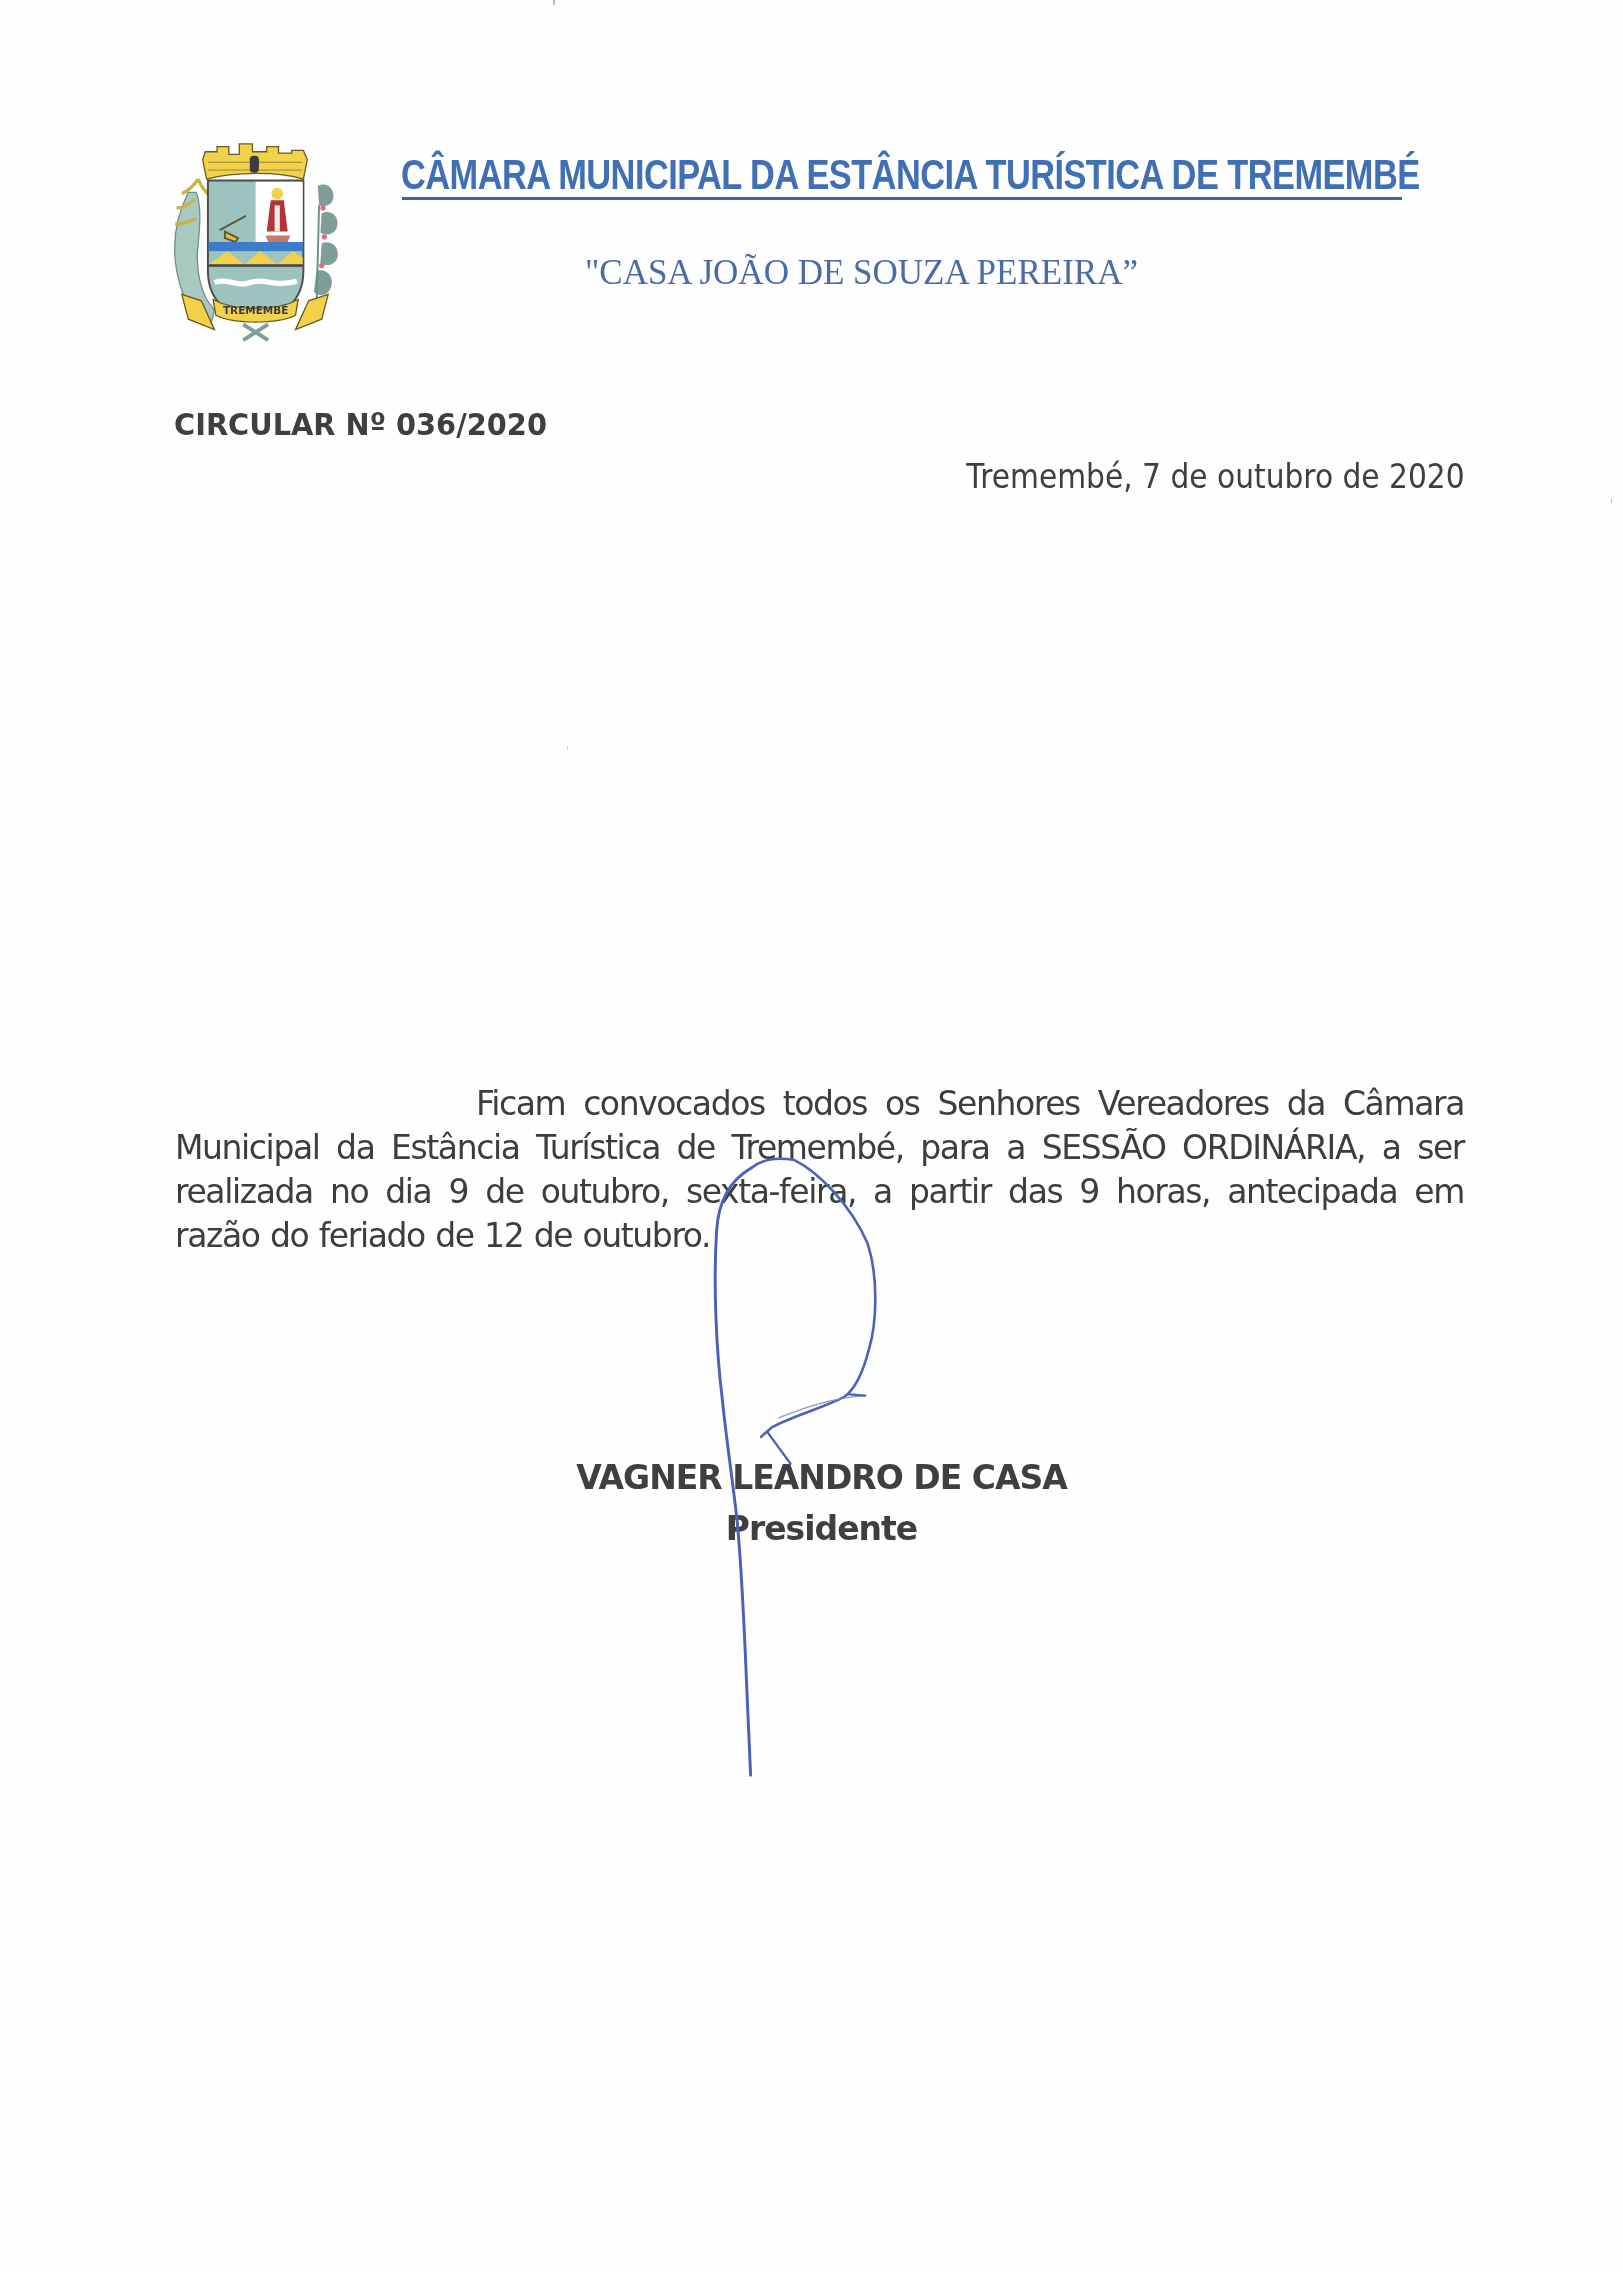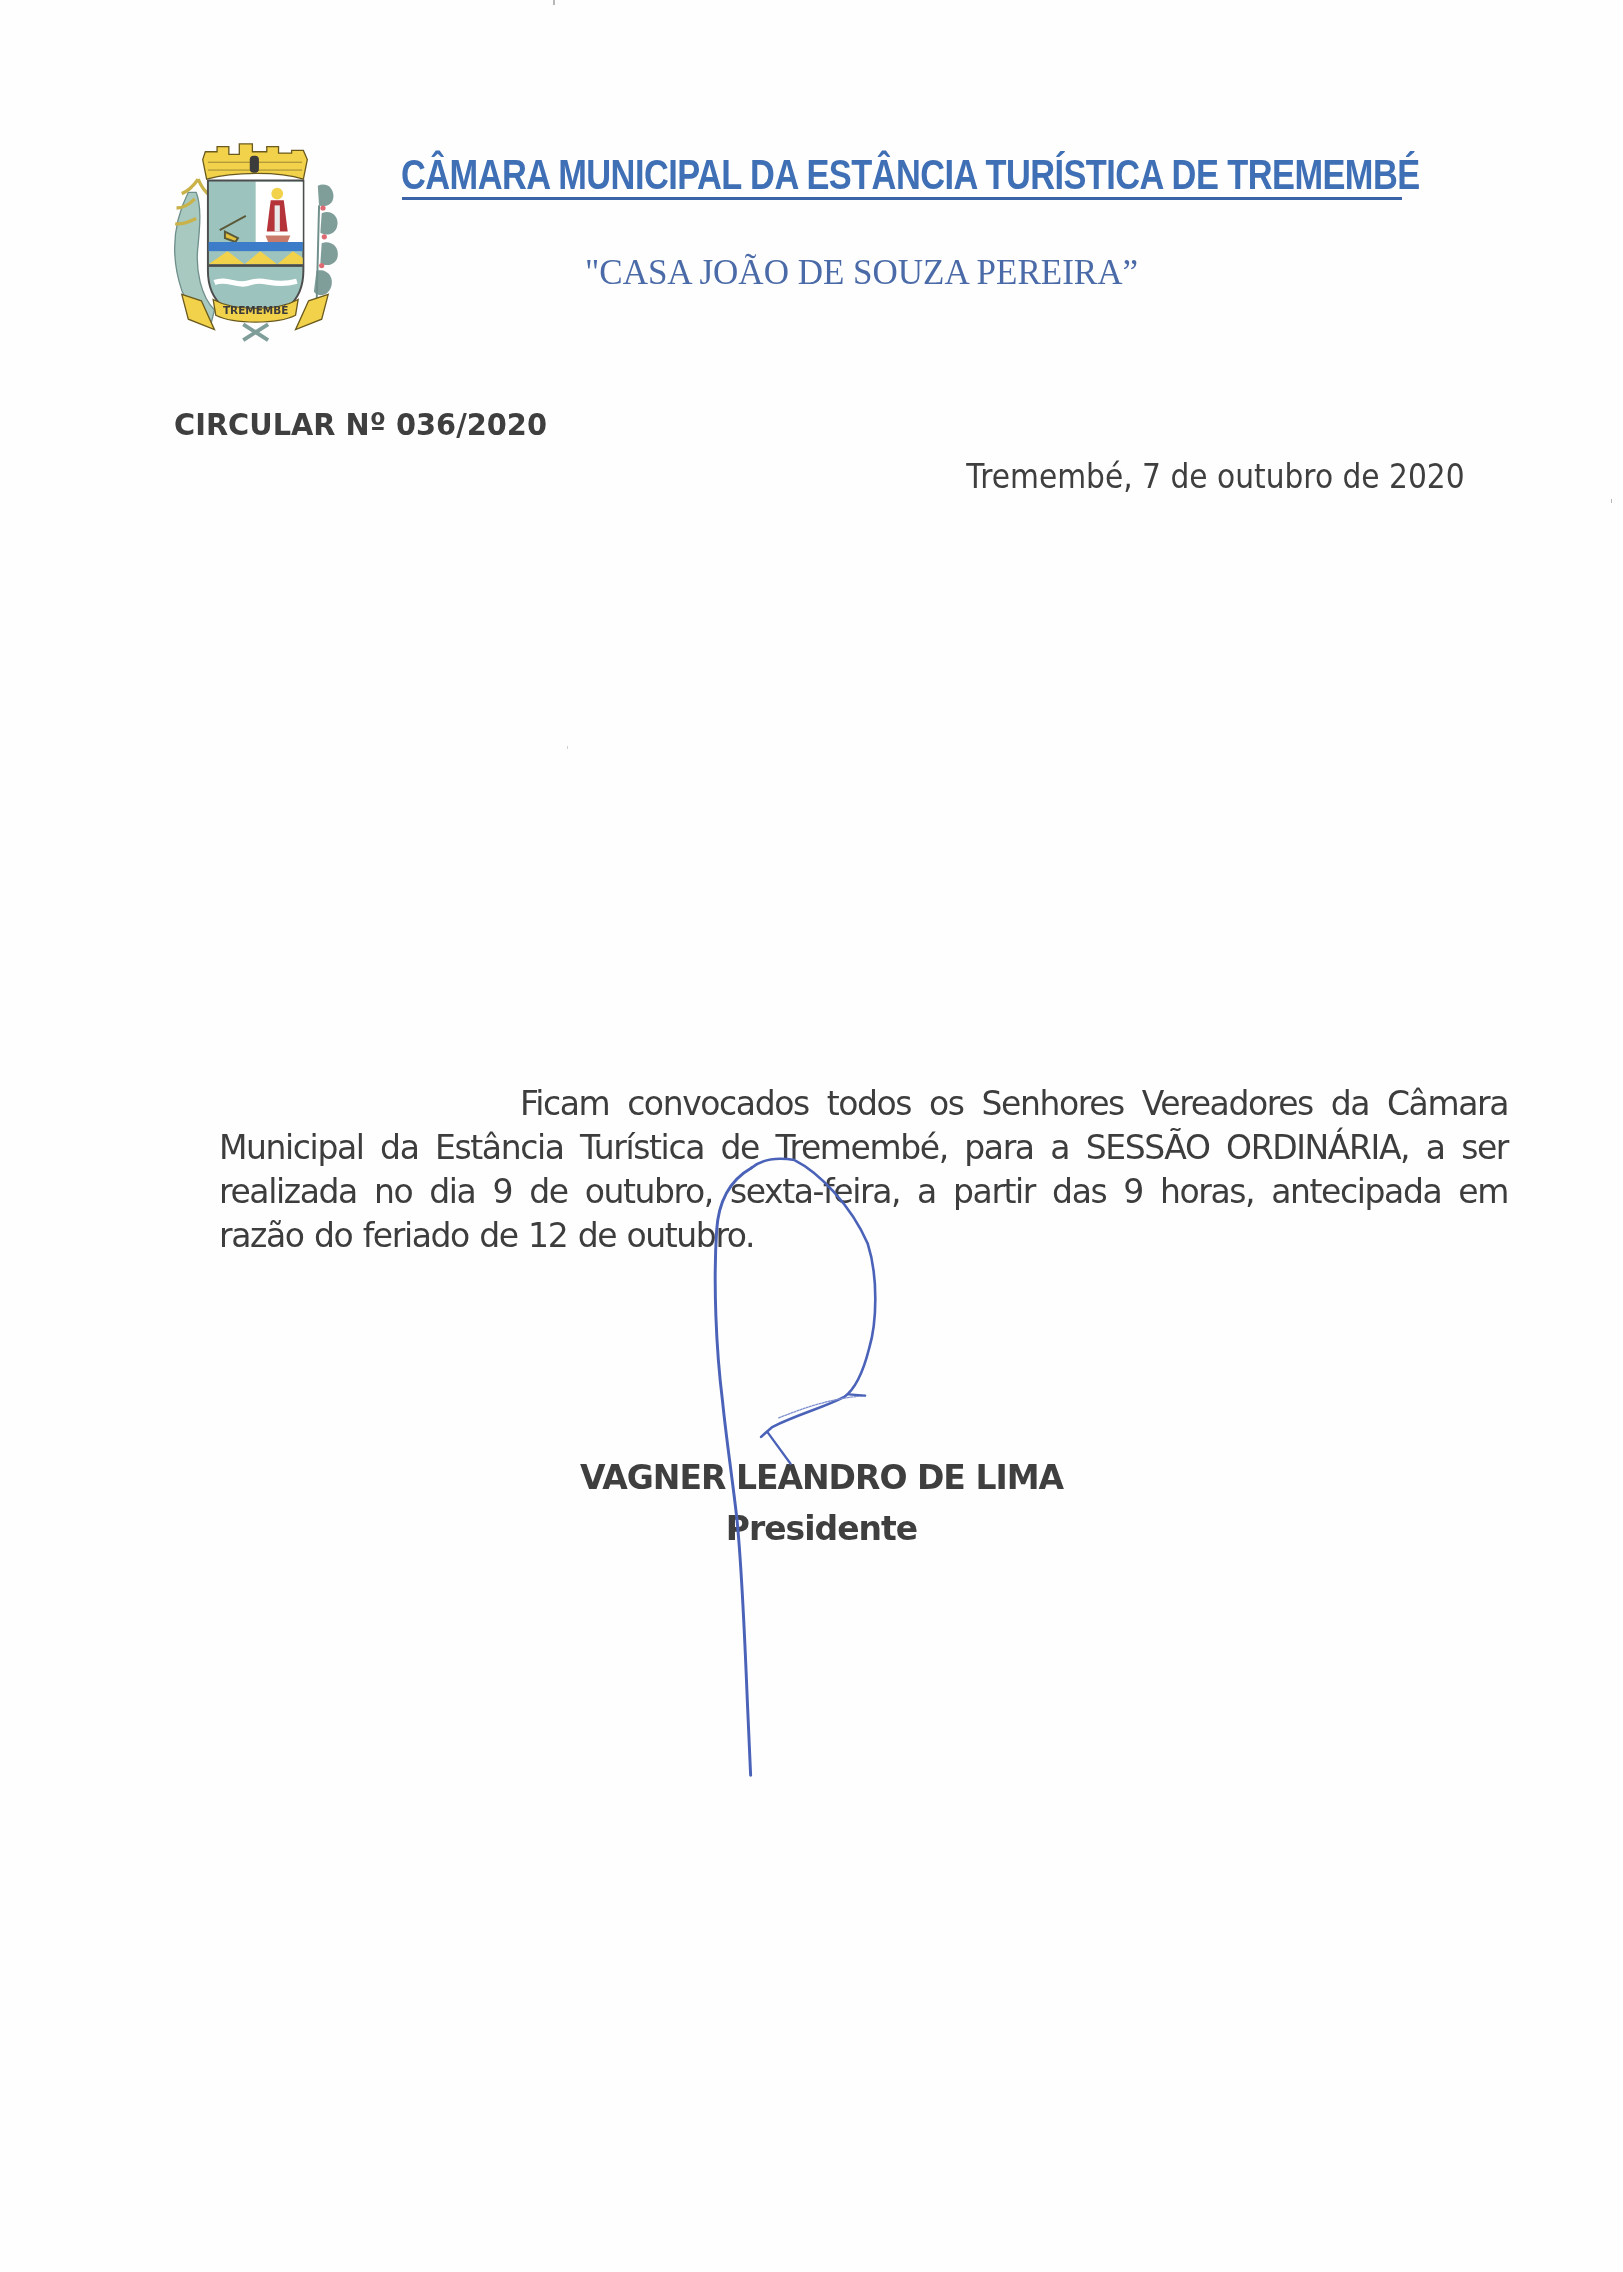--- a/index.html
+++ b/index.html
@@ -97,21 +97,20 @@
       top: 1049px;
       width: 1289px;
       font-family: "DejaVu Sans", sans-serif;
       font-size: 33px;
       line-height: 44px;
       color: #3d3d3d;
       text-align: justify;
       text-indent: 301px;
       letter-spacing: -1.4px;
       word-spacing: 1.3px;
-      margin-left: 44px;
     }
     .signer-name {
       position: absolute;
       left: 550px;
       top: 1458px;
       width: 543px;
       text-align: center;
       font-family: "DejaVu Sans", sans-serif;
       font-weight: 700;
       font-size: 33px;
@@ -205,21 +204,21 @@
   <div class="org-title-rule"></div>
 
   <div class="org-subtitle">"CASA JOÃO DE SOUZA PEREIRA”</div>
 
   <div class="circular-number">CIRCULAR Nº 036/2020</div>
 
   <div class="date-line">Tremembé, 7 de outubro de 2020</div>
 
   <p class="body-paragraph">Ficam convocados todos os Senhores Vereadores da Câmara Municipal da Estância Turística de Tremembé, para a SESSÃO ORDINÁRIA, a ser realizada no dia 9 de outubro, sexta-feira, a partir das 9 horas, antecipada em razão do feriado de 12 de outubro.</p>
 
-  <div class="signer-name">VAGNER LEANDRO DE LIMA</div>
+  <div class="signer-name">VAGNER LEANDRO DE CASA</div>
   <div class="signer-role">Presidente</div>
 
   <svg class="signature" viewBox="0 0 2480 3472" xmlns="http://www.w3.org/2000/svg">
     <path d="M1148 1784
              C1165 1770, 1190 1768, 1214 1772
              C1250 1790, 1300 1840, 1326 1900
              C1342 1950, 1340 2020, 1328 2060
              C1318 2100, 1304 2124, 1290 2134
              C1260 2150, 1220 2160, 1180 2180
              L1163 2195" fill="none" stroke="#4a62b8" stroke-width="4" stroke-linecap="round"></path>

